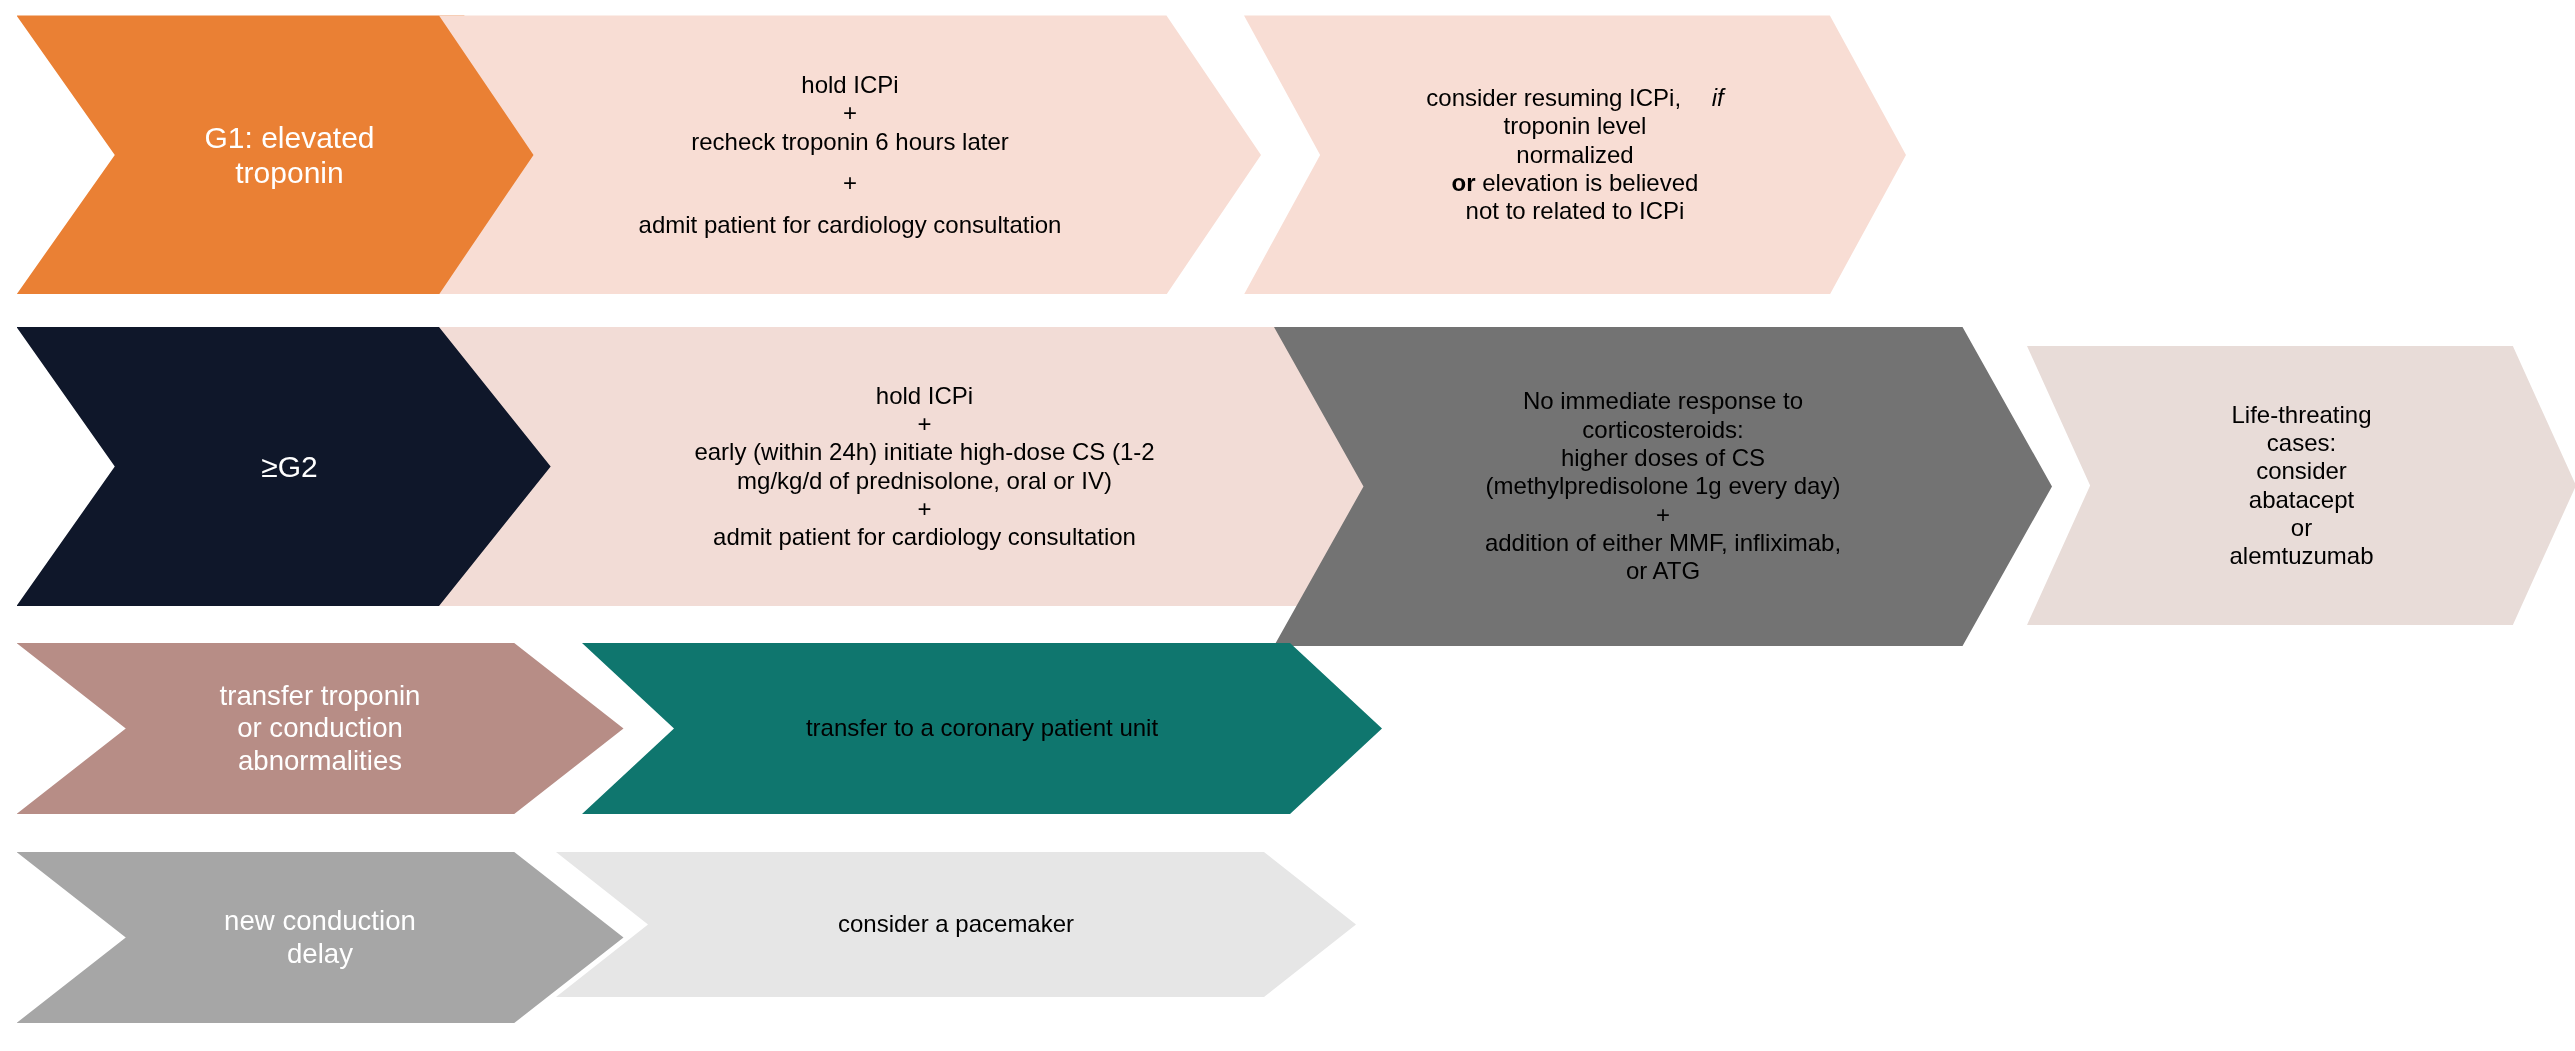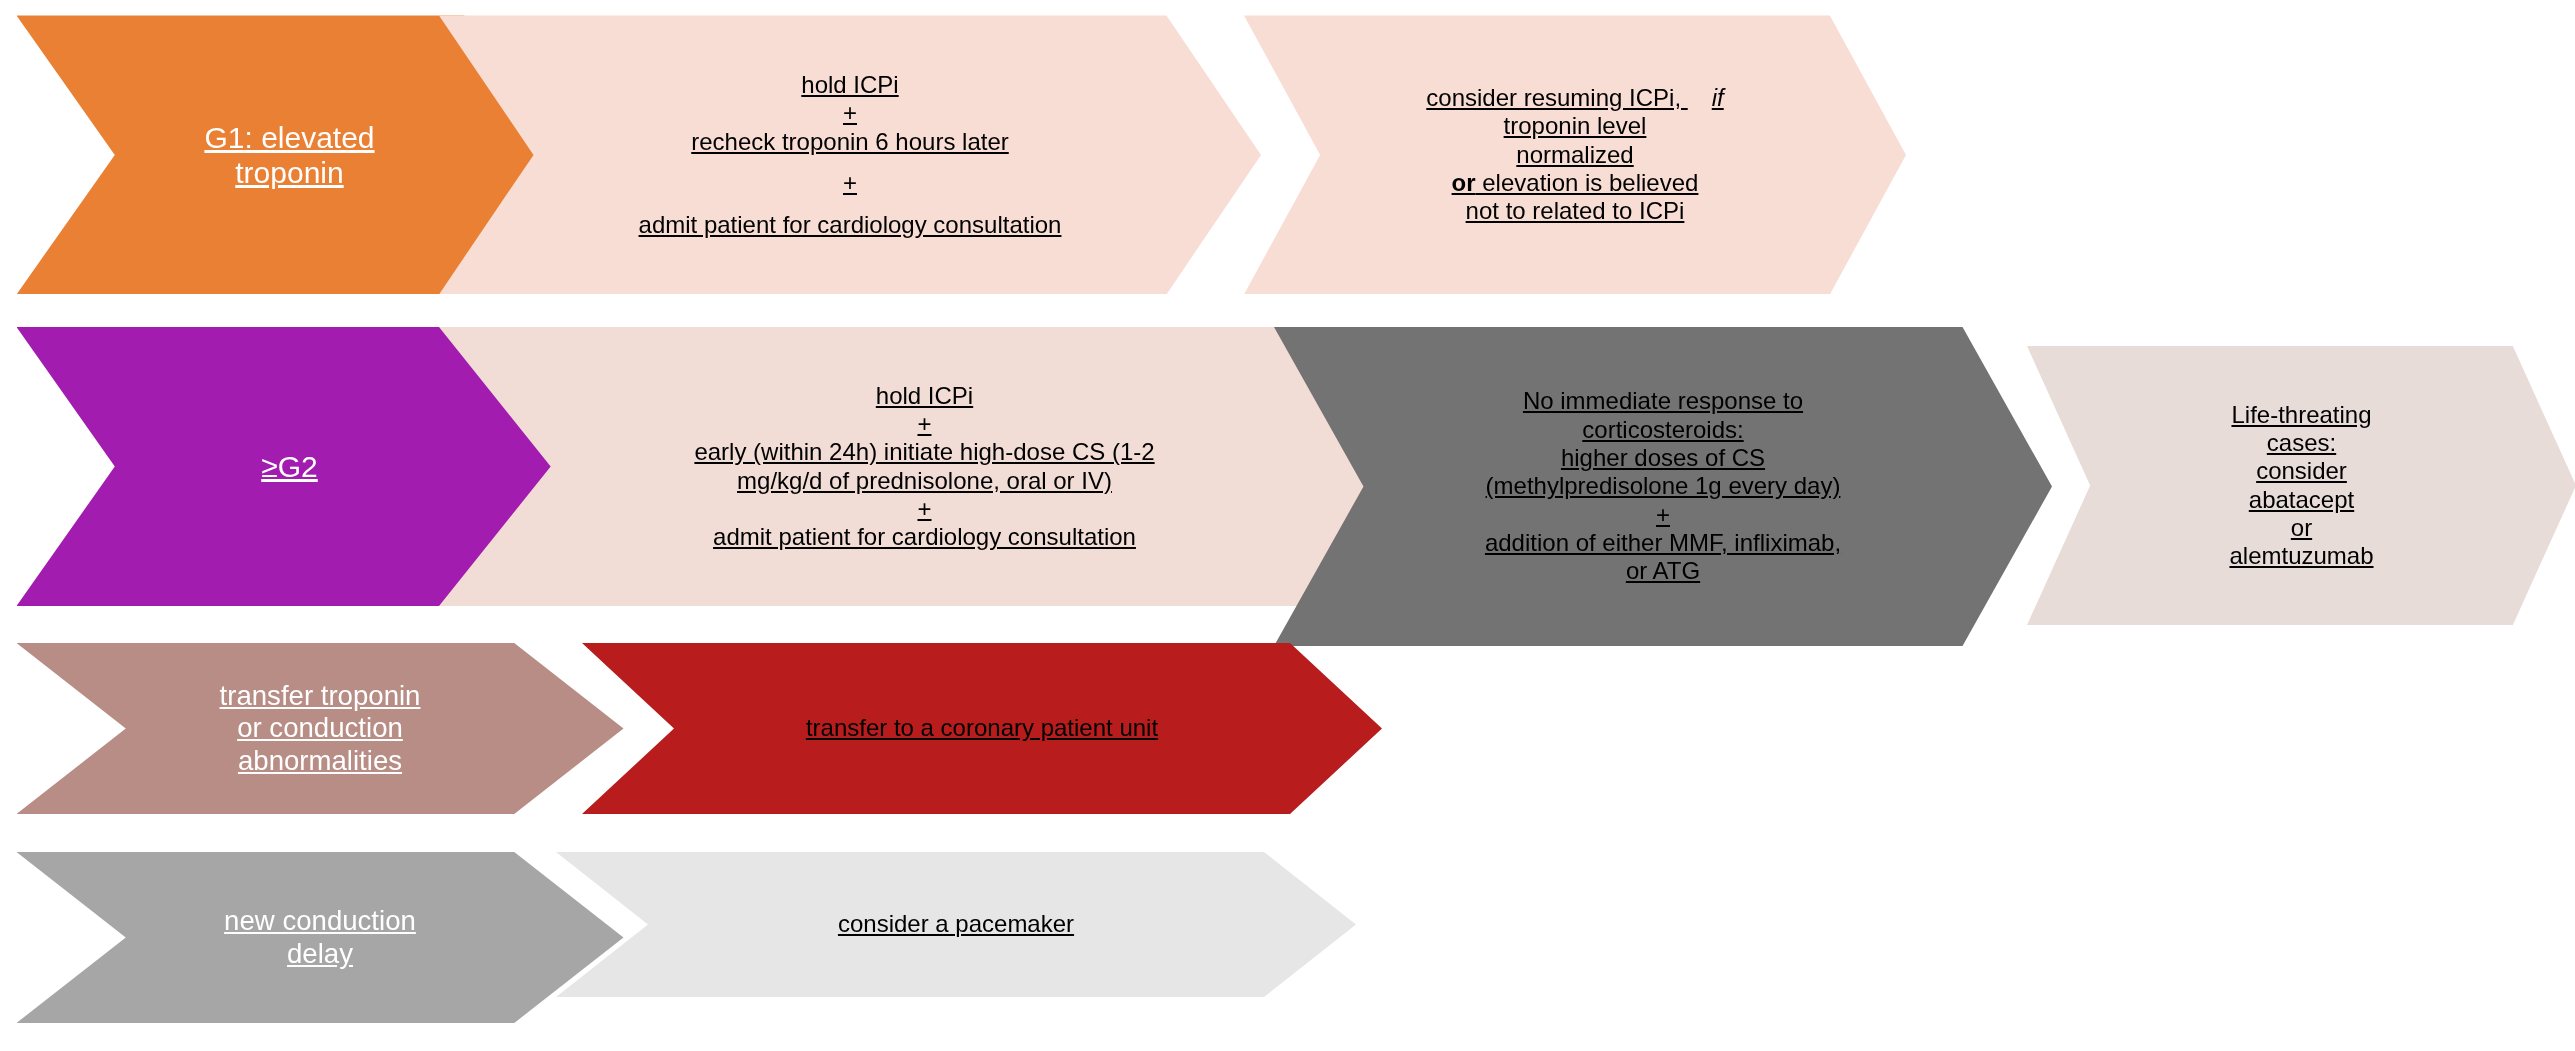--- a/index.html
+++ b/index.html
@@ -27,21 +27,20 @@
     justify-content: center;
     text-align: center;
     line-height: 1.18;
     -webkit-font-smoothing: antialiased;
   }
   .chev .txt {
     display: block;
     width: 100%;
     padding: 0 5.5px;
     box-sizing: border-box;
-    text-decoration: underline;
   }
   
   .head {
     clip-path: polygon(0% 0%, 82% 0%, 100% 50%, 82% 100%, 0% 100%, 18% 50%);
   }
   
   .body {
     clip-path: polygon(0% 0%, 88.5% 0%, 100% 50%, 88.5% 100%, 0% 100%, 11.5% 50%);
   }
   .label-white { color: #ffffff; }
@@ -80,21 +79,21 @@
   <div class="chev body label-dark" style="left:1244px; top:15.4px; width:662px; height:279px; background:#F8DDD4; font-size:24px;">
     <span class="txt">
       <span class="ln"><span>consider resuming ICPi, </span><em class="it">if</em></span>
       <span class="ln">troponin level</span>
       <span class="ln">normalized</span>
       <span class="ln"><strong class="bd">or</strong><span> elevation is believed</span></span>
       <span class="ln">not to related to ICPi</span>
     </span>
   </div>
 
-  <div class="chev head label-white" style="left:16.5px; top:327px; width:546px; height:279px; background:#a21caf; font-size:30px;">
+  <div class="chev head label-white" style="left:16.5px; top:327px; width:546px; height:279px; background:#0f172a; font-size:30px;">
     <span class="txt">
       <span class="ln">≥G2</span>
     </span>
   </div>
 
   <div class="chev body label-dark" style="left:439px; top:327px; width:971px; height:279px; background:#F2DCD6; font-size:24px;">
     <span class="txt">
       <span class="ln">hold ICPi</span>
       <span class="ln plus">+</span>
       <span class="ln">early (within 24h) initiate  high-dose CS (1-2</span>
@@ -128,21 +127,21 @@
   </div>
 
   <div class="chev head label-white" style="left:16.5px; top:643px; width:607px; height:171px; background:#B78D86; font-size:27.6px;">
     <span class="txt">
       <span class="ln">transfer troponin</span>
       <span class="ln">or conduction</span>
       <span class="ln">abnormalities</span>
     </span>
   </div>
 
-  <div class="chev body label-dark" style="left:582px; top:643px; width:800px; height:171px; background:#b91c1c; font-size:24px;">
+  <div class="chev body label-dark" style="left:582px; top:643px; width:800px; height:171px; background:#0f766e; font-size:24px;">
     <span class="txt">
       <span class="ln">transfer to a coronary patient unit</span>
     </span>
   </div>
 
   <div class="chev head label-white" style="left:16.5px; top:852px; width:607px; height:171px; background:#A6A6A6; font-size:27.6px;">
     <span class="txt">
       <span class="ln">new conduction</span>
       <span class="ln">delay</span>
     </span>

